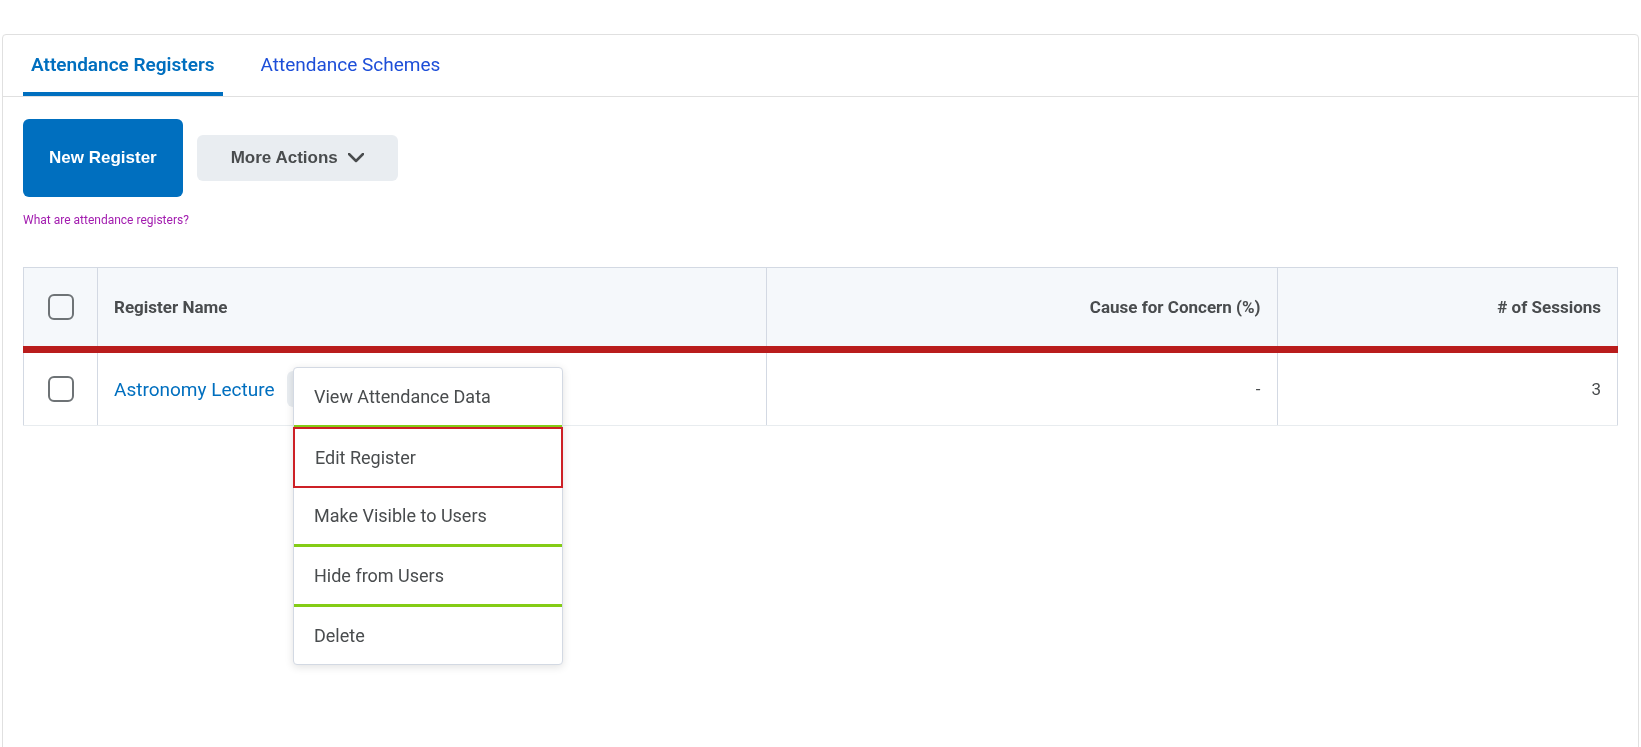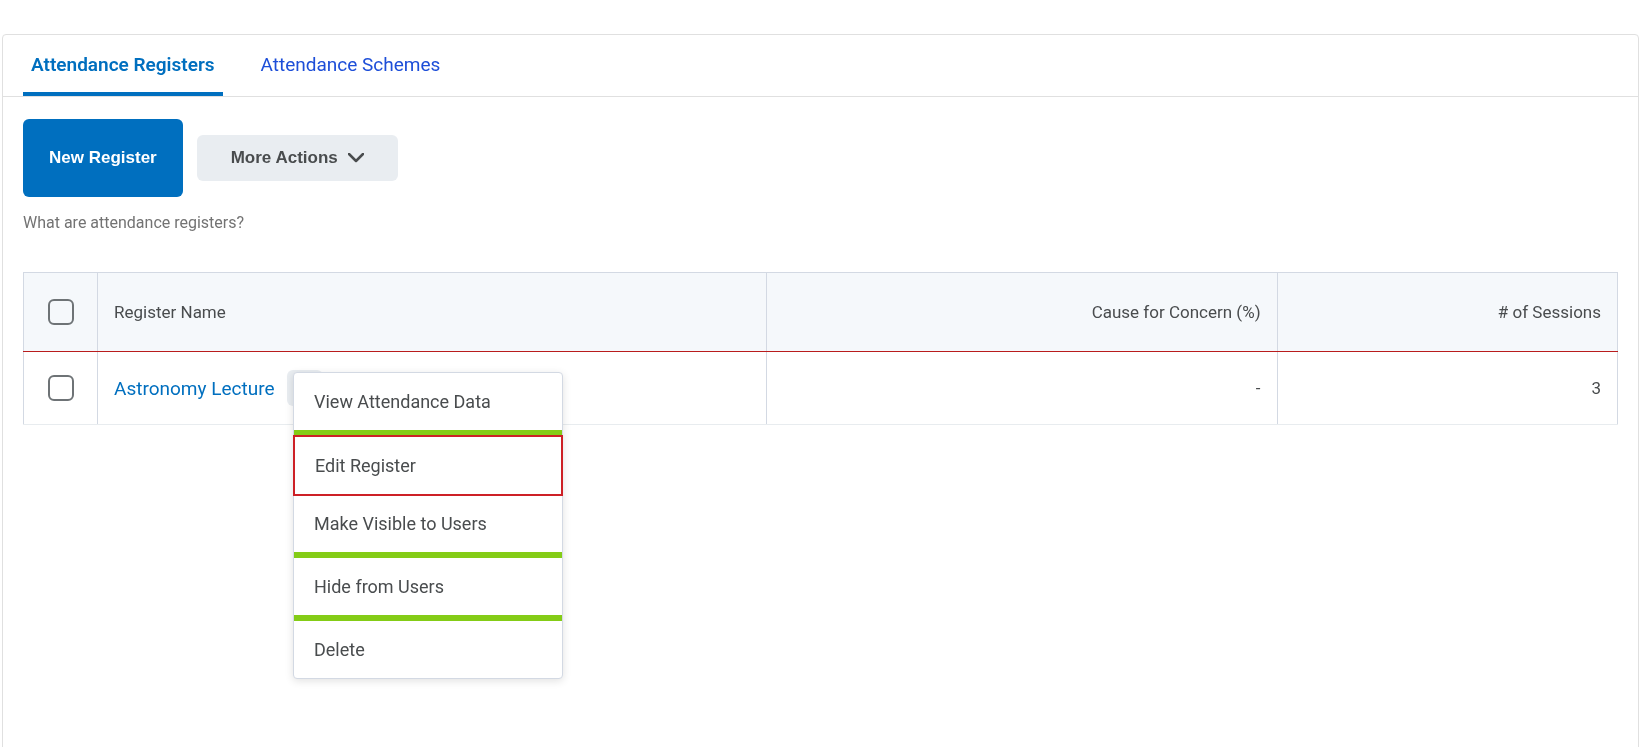--- a/index.html
+++ b/index.html
@@ -72,42 +72,42 @@
     .chevron-down {
       display: inline-block;
     }
     .chevron-down svg {
       width: 16px;
       height: 10px;
       display: block;
     }
     .help-link {
       display: block;
-      color: #737373;
-      font-size: 16px;
+      color: #a21caf;
+      font-size: 12px;
       padding: 16px 20px 0 20px;
       text-decoration: none;
     }
     .table-wrap {
       padding: 40px 20px 20px 20px;
       position: relative;
     }
     table {
       width: 100%;
       border-collapse: collapse;
       border: 1px solid #d3d9e3;
       border-radius: 6px;
     }
     table th {
       background: #f5f8fb;
-      font-weight: 400;
+      font-weight: 700;
       color: #494c4e;
       font-size: 17px;
       padding: 26px 16px;
-      border-bottom: 1px solid #b91c1c;
+      border-bottom: 7px solid #b91c1c;
       text-align: left;
     }
     table th.center, table td.center {
       text-align: right;
     }
     table td {
       padding: 18px 16px;
       font-size: 17px;
       color: #494c4e;
       border-bottom: 1px solid #e8ecef;
@@ -169,21 +169,21 @@
       box-shadow: 0 2px 8px rgba(0,0,0,0.12);
       width: 270px;
       top: 140px;
       left: 290px;
       z-index: 10;
     }
     .dropdown-item {
       padding: 18px 20px;
       font-size: 18px;
       color: #494c4e;
-      border-bottom: 6px solid #84cc16;
+      border-bottom: 3px solid #84cc16;
       cursor: pointer;
     }
     .dropdown-item:last-child {
       border-bottom: none;
     }
     .dropdown-item.highlighted {
       border: 2px solid #cd2026;
       margin: -1px;
       position: relative;
       z-index: 1;

